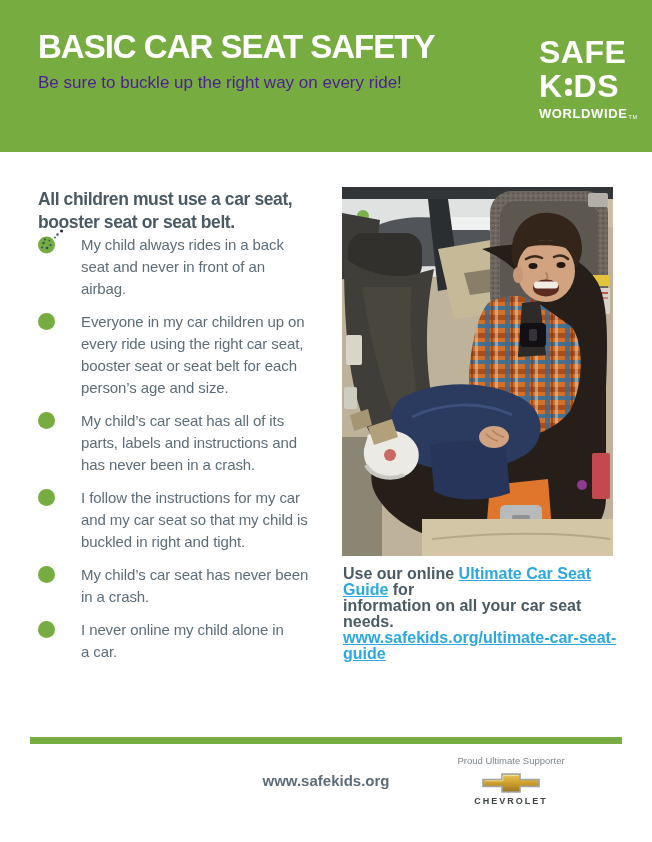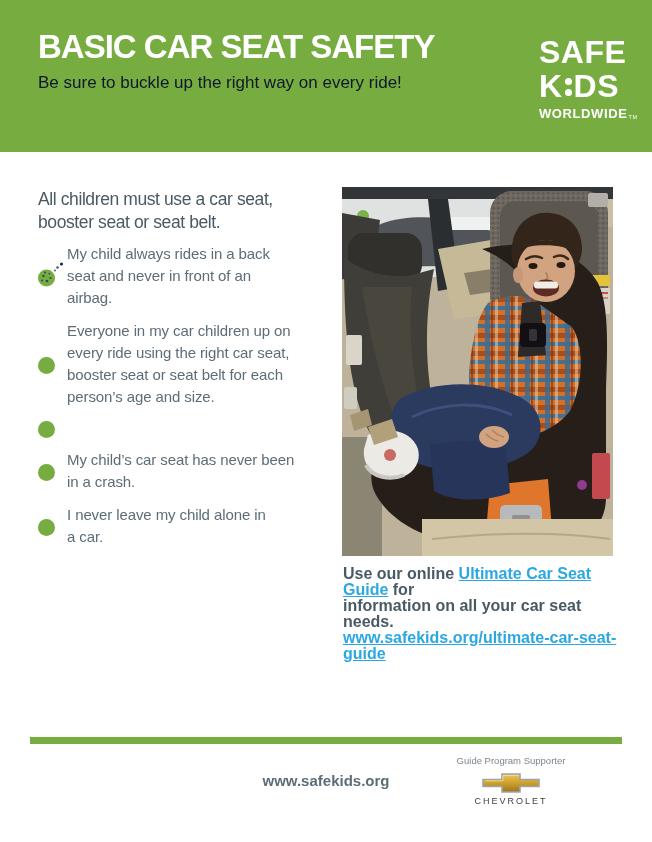--- a/index.html
+++ b/index.html
@@ -11,38 +11,38 @@
   }
 
   
   .masthead { position:absolute; left:0; top:0; width:652px; height:152px; background:#77AC40;padding-left:28px; }
   .masthead h1 {
     position:absolute; left:38px; top:28px; margin:0;
     font-size:33px; font-weight:bold; letter-spacing:-1px; color:#ffffff; white-space:nowrap;
   }
   .masthead .subtitle {
     position:absolute; left:38px; top:73px; margin:0;
-    font-size:17px; color:#0f172a; white-space:nowrap;
+    font-size:17px; color:#4c1d95; white-space:nowrap;
   }
   .logo { position:absolute; left:527px; top:36px; width:95px; color:#ffffff; line-height:1;margin-left:12px; }
   .logo-line { font-size:32px; font-weight:bold; letter-spacing:0.5px; }
   .logo-kids { display:flex; align-items:center; margin-top:2px; }
   .logo-dots { display:inline-flex; flex-direction:column; gap:4px; margin:2px 2px 0 2px; }
   .logo-dots i { display:block; width:7px; height:7px; border-radius:50%; background:#ffffff; }
   .logo-world { margin-top:5px; font-size:13px; font-weight:bold; letter-spacing:0.6px; }
   .logo-world .tm { font-size:5.5px; font-weight:normal; vertical-align:bottom; margin-left:1px; }
 
   
   .left-col { position:absolute; left:38px; top:188px; width:305px; }
   .left-col h2 {
-    margin:0 0 9px 0; font-size:17.5px; font-weight:normal; letter-spacing:-0.4px;
+    margin:0 0 0 0; font-size:17.5px; font-weight:bold; letter-spacing:-0.4px;
     line-height:23px; color:#4A5A64; white-space:pre-line;
   }
   ul.checklist { list-style:none; margin:0; padding:0; }
-  ul.checklist li { display:flex; align-items:center; margin-bottom:11px; }
+  ul.checklist li { display:flex; align-items:flex-start; margin-bottom:11px;gap:14px; }
   .bullet {
     flex:0 0 17px; width:17px; height:17px; margin-top:2px; margin-right:12px;
     border-radius:50%; background:#77AC40;
   }
   .bullet.speckled { background:transparent; position:relative; }
   .bullet.speckled svg { position:absolute; left:-1px; top:-9px; overflow:visible; }
   .item-text {
     font-size:15px; line-height:22px; color:#5D6D78; white-space:pre-line; letter-spacing:-0.1px;
   }
 
@@ -60,21 +60,21 @@
 
   
   .divider { position:absolute; left:30px; top:737px; width:592px; height:7px; background:#77AC40; }
   .site-url {
     position:absolute; left:0; top:772px; width:652px; text-align:center;
     font-size:15px; font-weight:bold; color:#5D6D78;
   }
   .sponsor { position:absolute; left:452px; top:755px; width:118px; text-align:center; }
   .sponsor-label { font-size:9.5px; color:#7C858B; }
   .bowtie { margin:7px auto 3px auto; display:block; }
-  .sponsor-name { font-size:9px; font-weight:normal; letter-spacing:2px; color:#3F4447; }
+  .sponsor-name { font-size:9px; font-weight:bold; letter-spacing:2px; color:#3F4447; }
 </style>
 </head>
 <body>
 
 <div class="page">
 
   <header class="masthead">
     <h1>BASIC CAR SEAT SAFETY</h1>
     <p class="subtitle">Be sure to buckle up the right way on every ride!</p>
     <div class="logo">
@@ -118,29 +118,38 @@
       </li>
       <li>
         <span class="bullet"></span>
         <span class="item-text">Everyone in my car children up on
 every ride using the right car seat,
 booster seat or seat belt for each
 person’s age and size.</span>
       </li>
       <li>
         <span class="bullet"></span>
+        <span class="item-text">My child’s car seat has all of its
+parts, labels and instructions and
+has never been in a crash.</span>
+      </li>
+      <li>
+        <span class="bullet"></span>
+        <span class="item-text">I follow the instructions for my car
+and my car seat so that my child is
+buckled in right and tight.</span>
       </li>
       <li>
         <span class="bullet"></span>
         <span class="item-text">My child’s car seat has never been
 in a crash.</span>
       </li>
       <li>
         <span class="bullet"></span>
-        <span class="item-text">I never leave my child alone in
+        <span class="item-text">I never online my child alone in
 a car.</span>
       </li>
     </ul>
   </section>
 
   <figure class="photo">
     <svg width="271" height="369" viewBox="0 0 271 369">
       <defs>
         <pattern id="tweed" width="5" height="5" patternUnits="userSpaceOnUse">
           <rect width="5" height="5" fill="#6e6760"></rect>
@@ -232,21 +241,21 @@
   </figure>
 
   <p class="caption"><span>Use our online </span><a class="cap-link">Ultimate Car Seat Guide</a><span> for
 information on all your car seat needs.
 </span><a class="cap-link">www.safekids.org/ultimate-car-seat-guide</a></p>
 
   <div class="divider"></div>
   <div class="site-url">www.safekids.org</div>
 
   <div class="sponsor">
-    <div class="sponsor-label">Guide Program Supporter</div>
+    <div class="sponsor-label">Proud Ultimate Supporter</div>
     <svg class="bowtie" width="58" height="20" viewBox="0 0 58 20">
       <defs>
         <linearGradient id="gold" x1="0" y1="0" x2="0" y2="1">
           <stop offset="0" stop-color="#e9c85e"></stop>
           <stop offset="0.45" stop-color="#d2a530"></stop>
           <stop offset="1" stop-color="#9c741c"></stop>
         </linearGradient>
       </defs>
       <path d="M1,6.5 L20,6.5 L20,1 L38,1 L38,6.5 L57,6.5 L57,13.5 L38,13.5 L38,19 L20,19 L20,13.5 L1,13.5 Z" fill="url(#gold)" stroke="#9fa4a7" stroke-width="1.6"></path>
       <path d="M3,7.8 L21,7.8 L21,2.5 L37,2.5" fill="none" stroke="#f4e3a0" stroke-width="1" opacity="0.8"></path>

